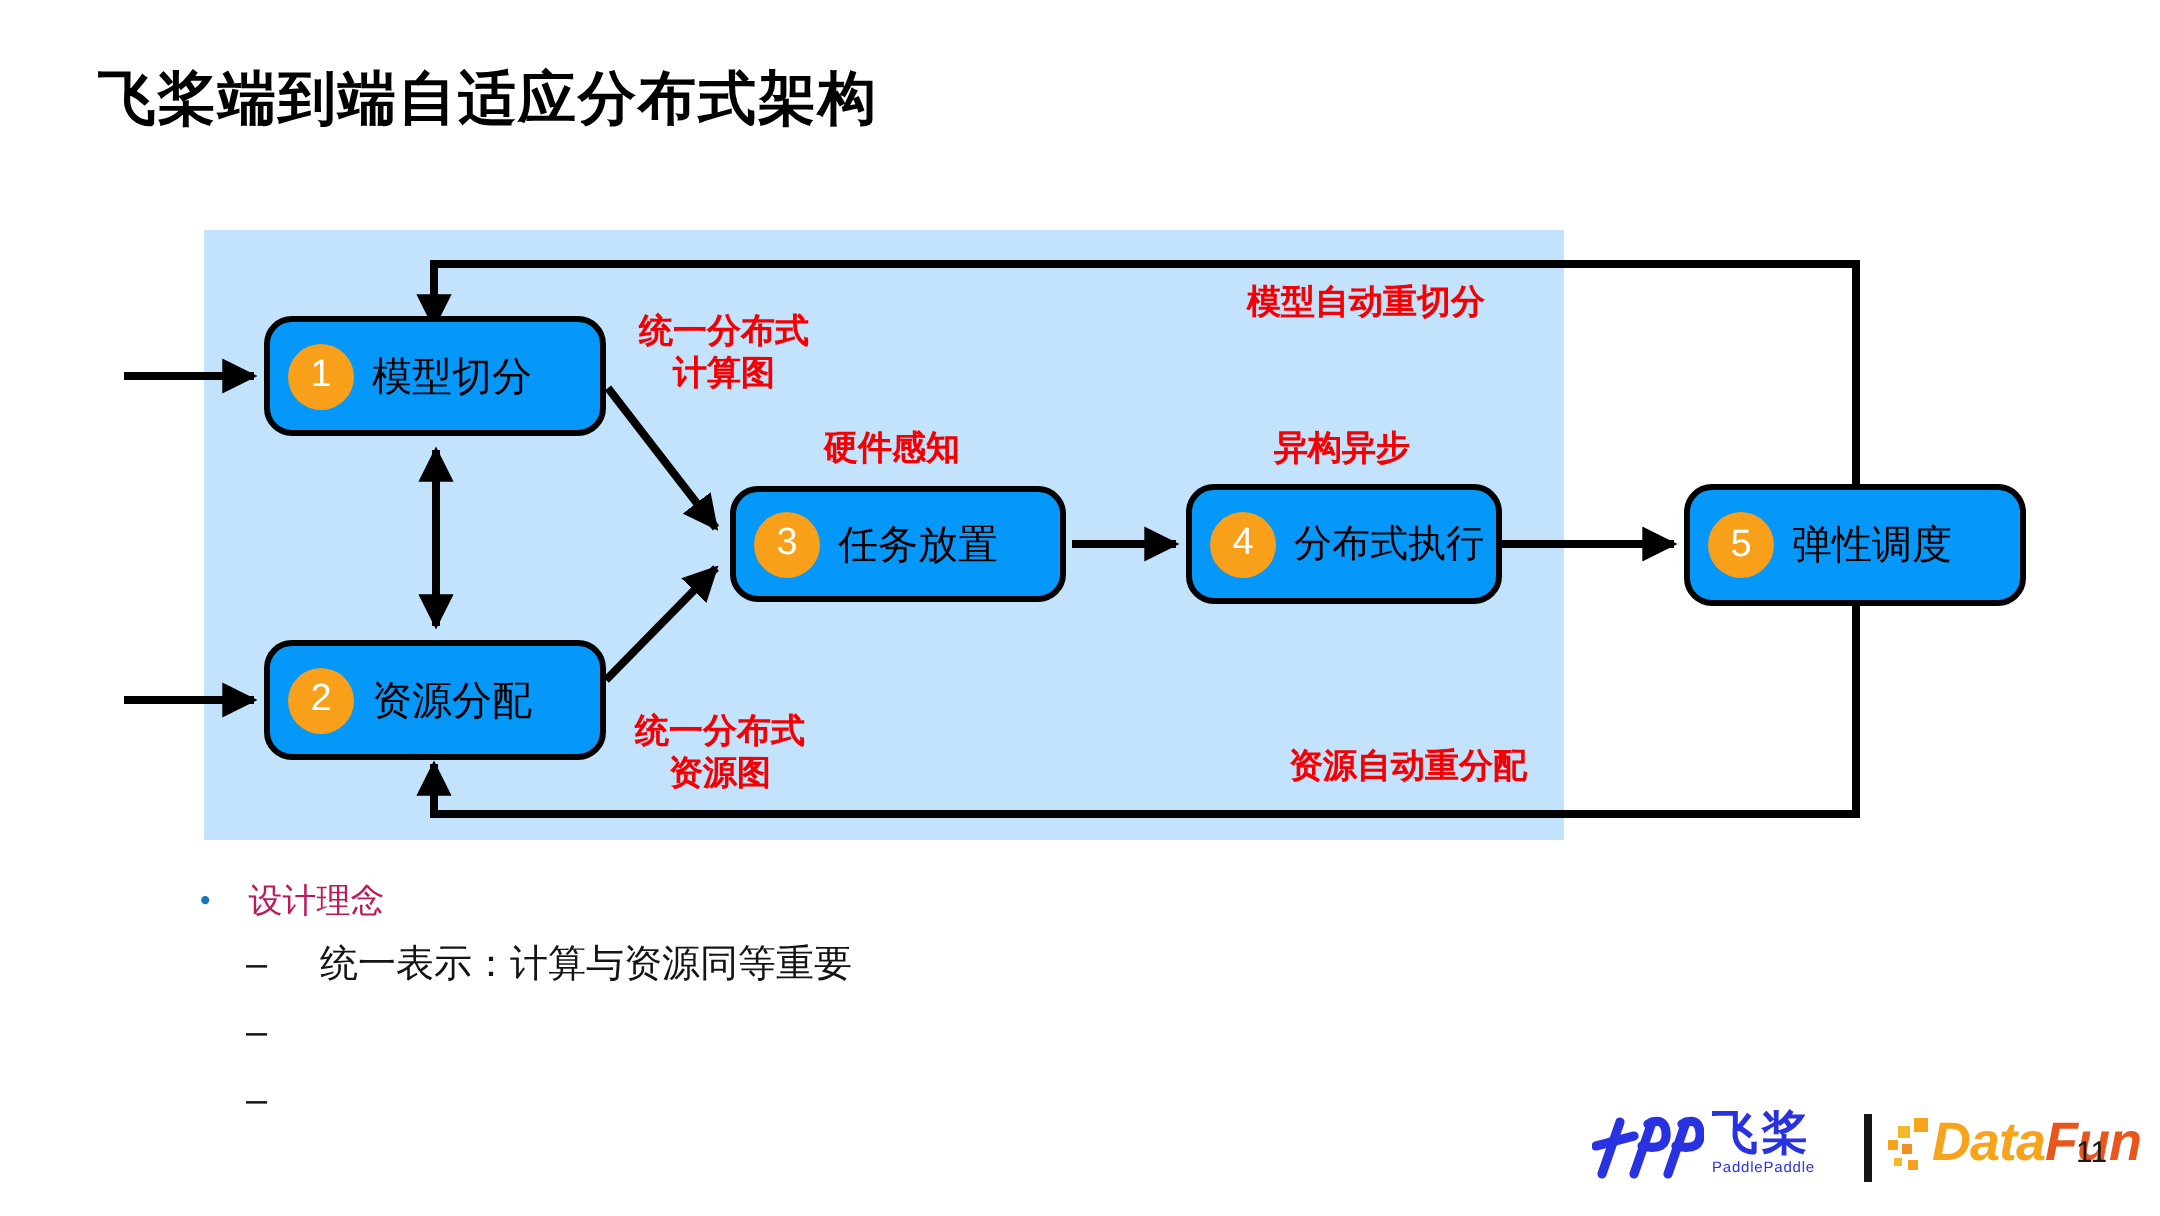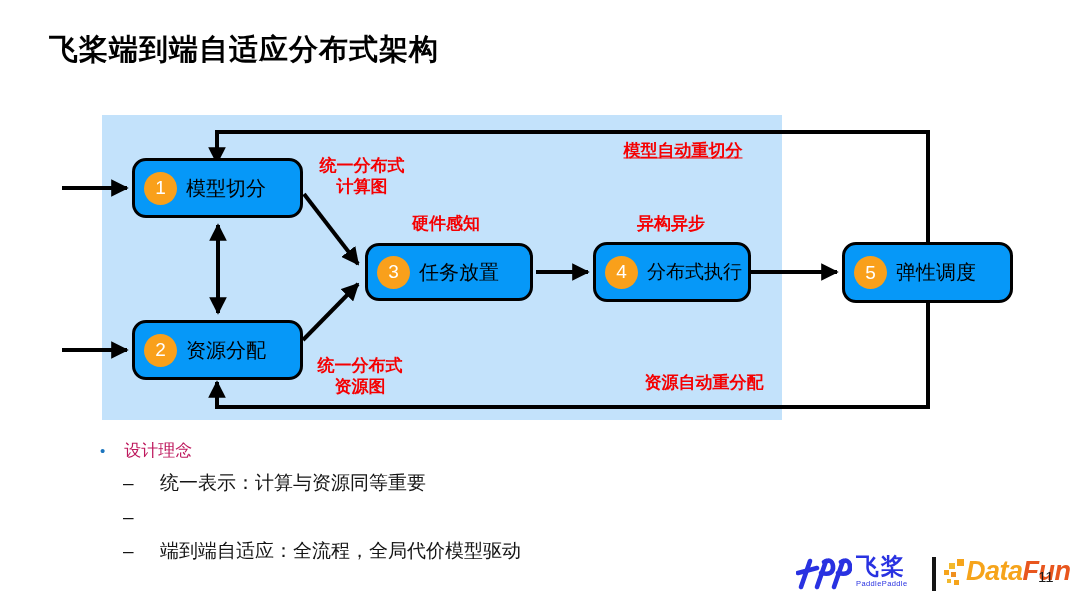--- a/index.html
+++ b/index.html
@@ -105,40 +105,39 @@
   </div>
   <div class="box box5">
     <div class="badge">5</div>
     <div class="box-label">弹性调度</div>
   </div>
 
   <div class="red-label" style="left:362px;top:176px;">统一分布式
 计算图</div>
   <div class="red-label" style="left:446px;top:224px;">硬件感知</div>
   <div class="red-label" style="left:671px;top:224px;">异构异步</div>
-  <div class="red-label" style="left:683px;top:151px;text-decoration:underline;">模型自动重切分</div>
+  <div class="red-label" style="left:683px;top:151px;">模型自动重切分</div>
   <div class="red-label" style="left:360px;top:376px;">统一分布式
 资源图</div>
   <div class="red-label" style="left:704px;top:383px;">资源自动重分配</div>
 
   <div class="bullets">
     <div class="bullet-heading">
       <span class="bullet-dot">•</span>
       <span class="bullet-heading-text">设计理念</span>
     </div>
     <div class="bullet-item">
       <span class="bullet-dash">–</span>
       <span>统一表示：计算与资源同等重要</span>
     </div>
     <div class="bullet-item">
       <span class="bullet-dash">–</span>
     </div>
     <div class="bullet-item">
       <span class="bullet-dash">–</span>
-      <span>端到端自适应：全流程，全局代价模型驱动</span>
     </div>
   </div>
 
   <div class="footer">
     <svg class="pp-glyph" width="56" height="40" viewBox="0 0 56 40">
       <g stroke="#2932E1" stroke-width="4.6" fill="none" stroke-linecap="round">
         <path d="M14,7 L5,33"></path>
         <path d="M2,19 L21,14"></path>
         <path d="M30,7 L21,33"></path>
         <path d="M25,19 Q38,22 37,12 Q36,4 28,8"></path>

